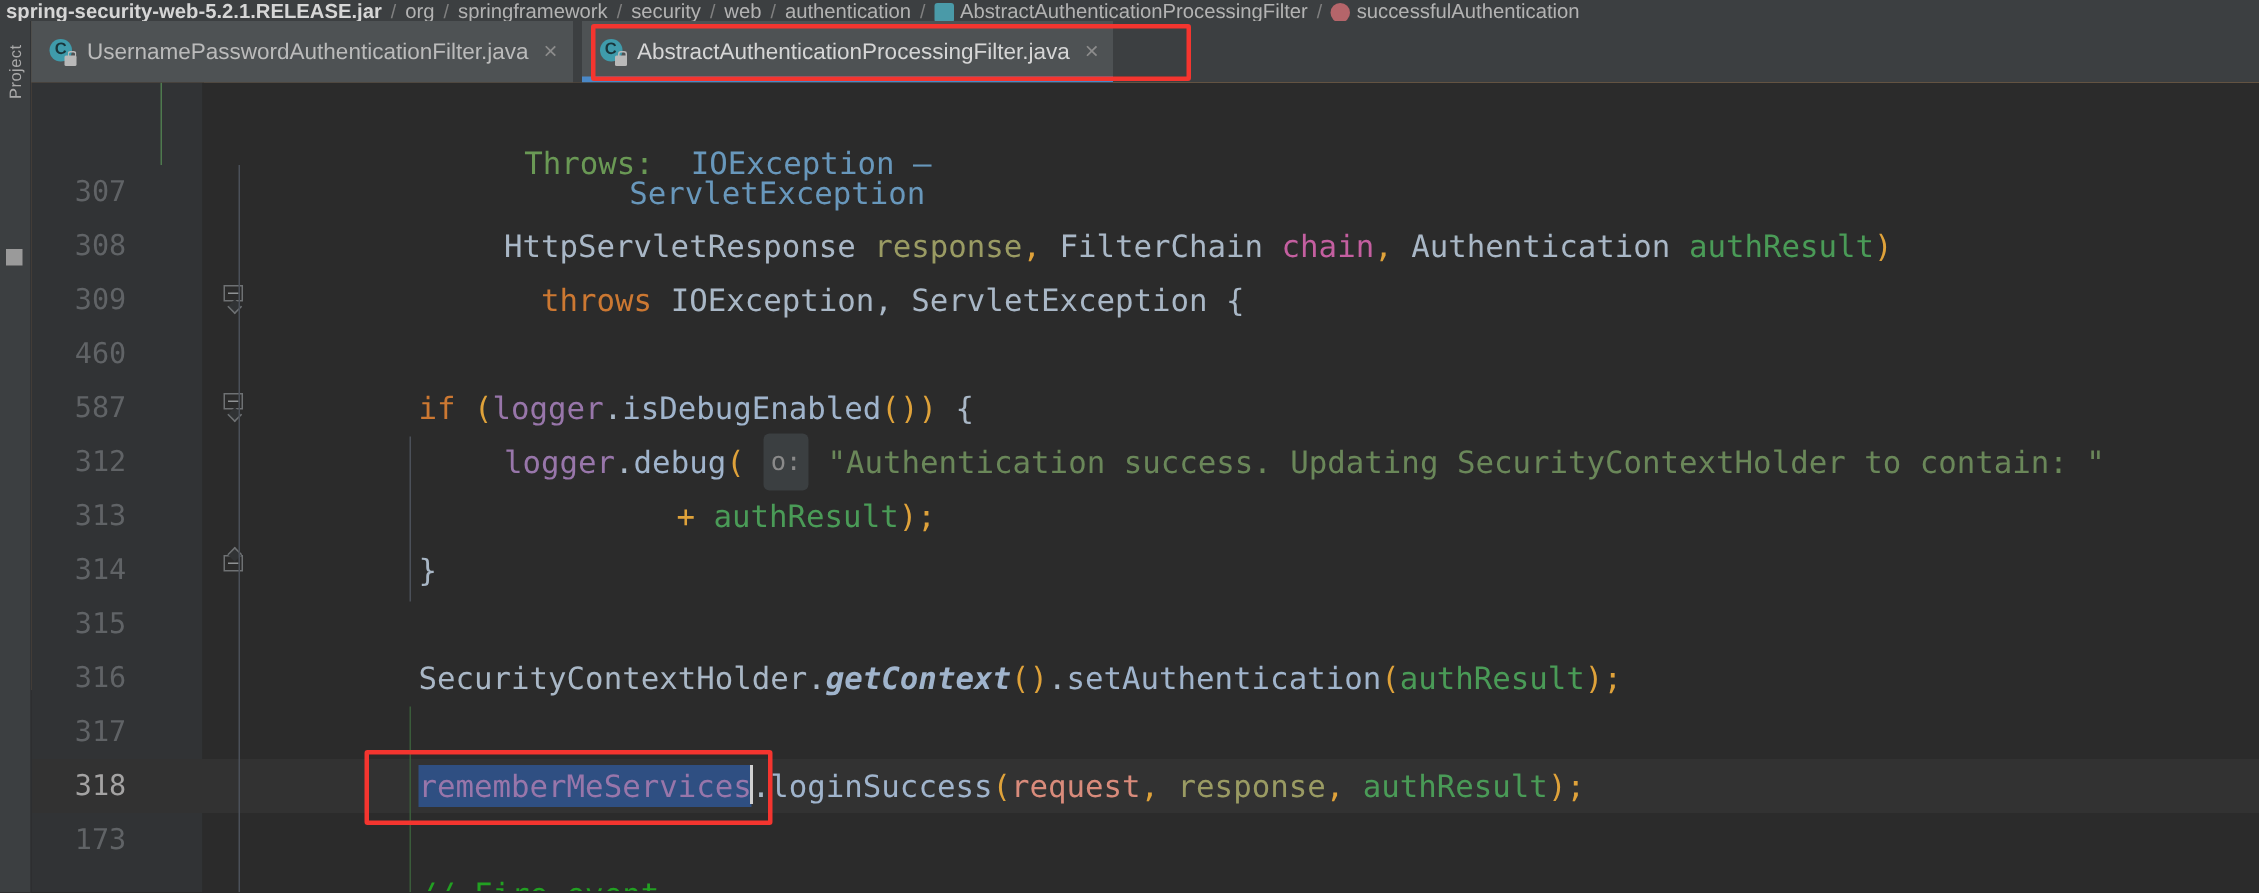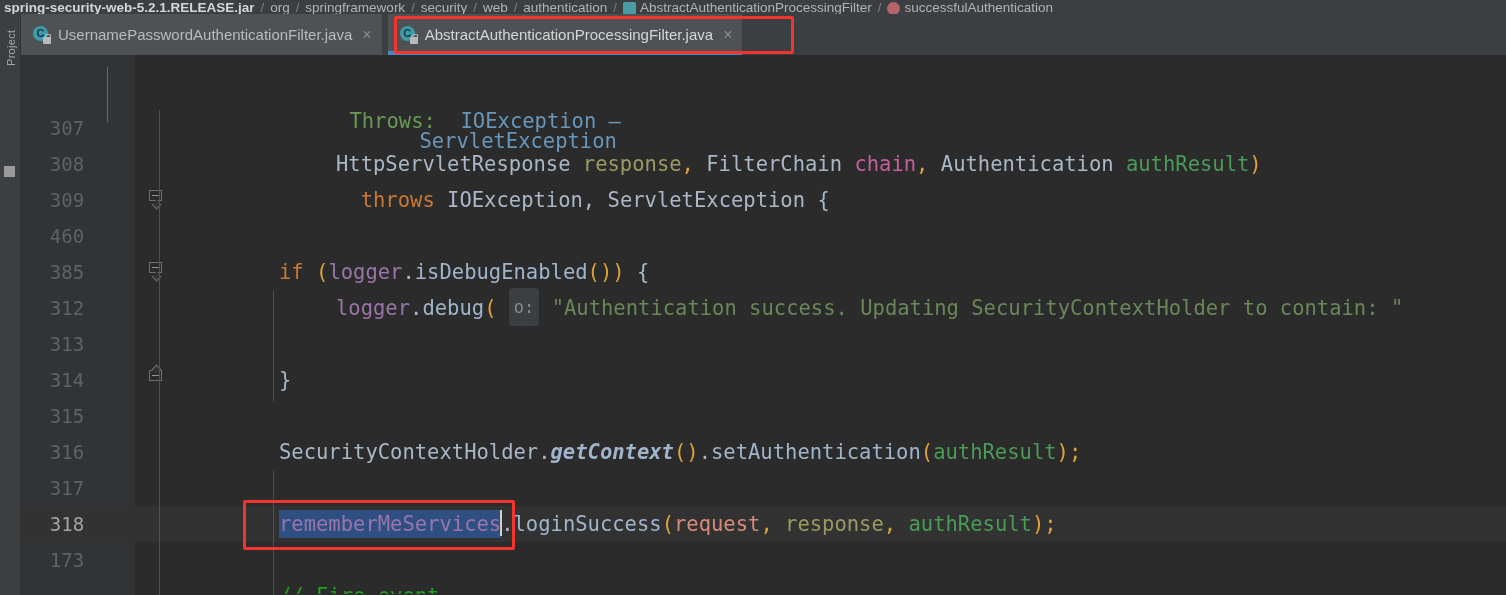--- a/index.html
+++ b/index.html
@@ -260,21 +260,21 @@
         <span class="tab-close">×</span>
       </div>
     </div>
   <div class="tab-hl-box" style="left:394px; top:16px; width:400px; height:38px;"></div>
 
   <div class="editor">
 
     <div class="gutter"></div>
     <div class="gutter-sep"></div>
 
-    <div class="row" style="top:12px; height:55px;text-align:right;">
+    <div class="row" style="top:0px; height:55px;text-align:right;">
       <div class="foldline" style="left:86px; top:0px; height:55px; background:#4e7a4e;"></div>
       <div class="code" style="position:absolute; left:115px; top:-28px; height:90px;">
         <div class="cline" style="top:28px; left:90px;">
           <span class="doc-lbl">Throws:</span><span>  </span><span class="doc-val">IOException —</span>
         </div>
         <div class="cline" style="top:48px; left:160px;">
           <span class="doc-val">ServletException</span>
         </div>
       </div>
     </div>
@@ -289,21 +289,21 @@
         <div class="row" style="top: 127px;">
           <div class="lnum">309</div>
           <div class="fold">
             <div class="sq tip"></div>
           </div>
         </div>
         <div class="row" style="top: 163px;">
           <div class="lnum">460</div>
         </div>
         <div class="row" style="top: 199px;">
-          <div class="lnum">385</div>
+          <div class="lnum">587</div>
           <div class="fold">
             <div class="sq tip"></div>
           </div>
         </div>
         <div class="row" style="top: 235px;">
           <div class="lnum">312</div>
         </div>
         <div class="row" style="top: 271px;">
           <div class="lnum">313</div>
         </div>
@@ -338,20 +338,21 @@
 
 
       <div class="cline" style="top:91px; left:200px;"><span class="type">HttpServletResponse</span> <span class="pResponse">response</span><span class="paren">, </span><span class="type">FilterChain</span> <span class="pChain">chain</span><span class="paren">, </span><span class="type">Authentication</span> <span class="pAuth">authResult</span><span class="paren">)</span></div>
 
       <div class="cline" style="top:127px; left:200px;">  <span class="kw">throws</span> <span class="type">IOException</span><span class="punc">, </span><span class="type">ServletException</span> <span class="punc">{</span></div>
 
       <div class="cline" style="top:199px; left:143px;"><span class="kw">if</span> <span class="paren">(</span><span class="fld">logger</span><span class="punc">.</span><span class="call">isDebugEnabled</span><span class="paren">()</span><span class="paren">)</span> <span class="punc">{</span></div>
 
       <div class="cline" style="top:235px; left:200px;"><span class="fld">logger</span><span class="punc">.</span><span class="call">debug</span><span class="paren">(</span> <span class="hint">o:</span> <span class="str">"Authentication success. Updating SecurityContextHolder to contain: "</span></div>
 
+      <div class="cline" style="top:271px; left:315px;"><span class="paren">+ </span><span class="pAuth">authResult</span><span class="paren">);</span></div>
 
       <div class="cline" style="top:307px; left:143px;"><span class="punc">}</span></div>
 
       <div class="cline" style="top:379px; left:143px;"><span class="type">SecurityContextHolder</span><span class="punc">.</span><span class="call ital">getContext</span><span class="paren">()</span><span class="punc">.</span><span class="call">setAuthentication</span><span class="paren">(</span><span class="pAuth">authResult</span><span class="paren">);</span></div>
 
       <div class="cline" style="top:451px; left:143px;"><span class="sel">rememberMeServices</span><span class="caret"></span><span class="punc">.</span><span class="call">loginSuccess</span><span class="paren">(</span><span class="pRequest">request</span><span class="paren">, </span><span class="pResponse">response</span><span class="paren">, </span><span class="pAuth">authResult</span><span class="paren">);</span></div>
 
       <div class="cline" style="top:523px; left:143px; overflow:hidden; height:16px;"><span class="cmt">// Fire event</span></div>
 
     </div>

